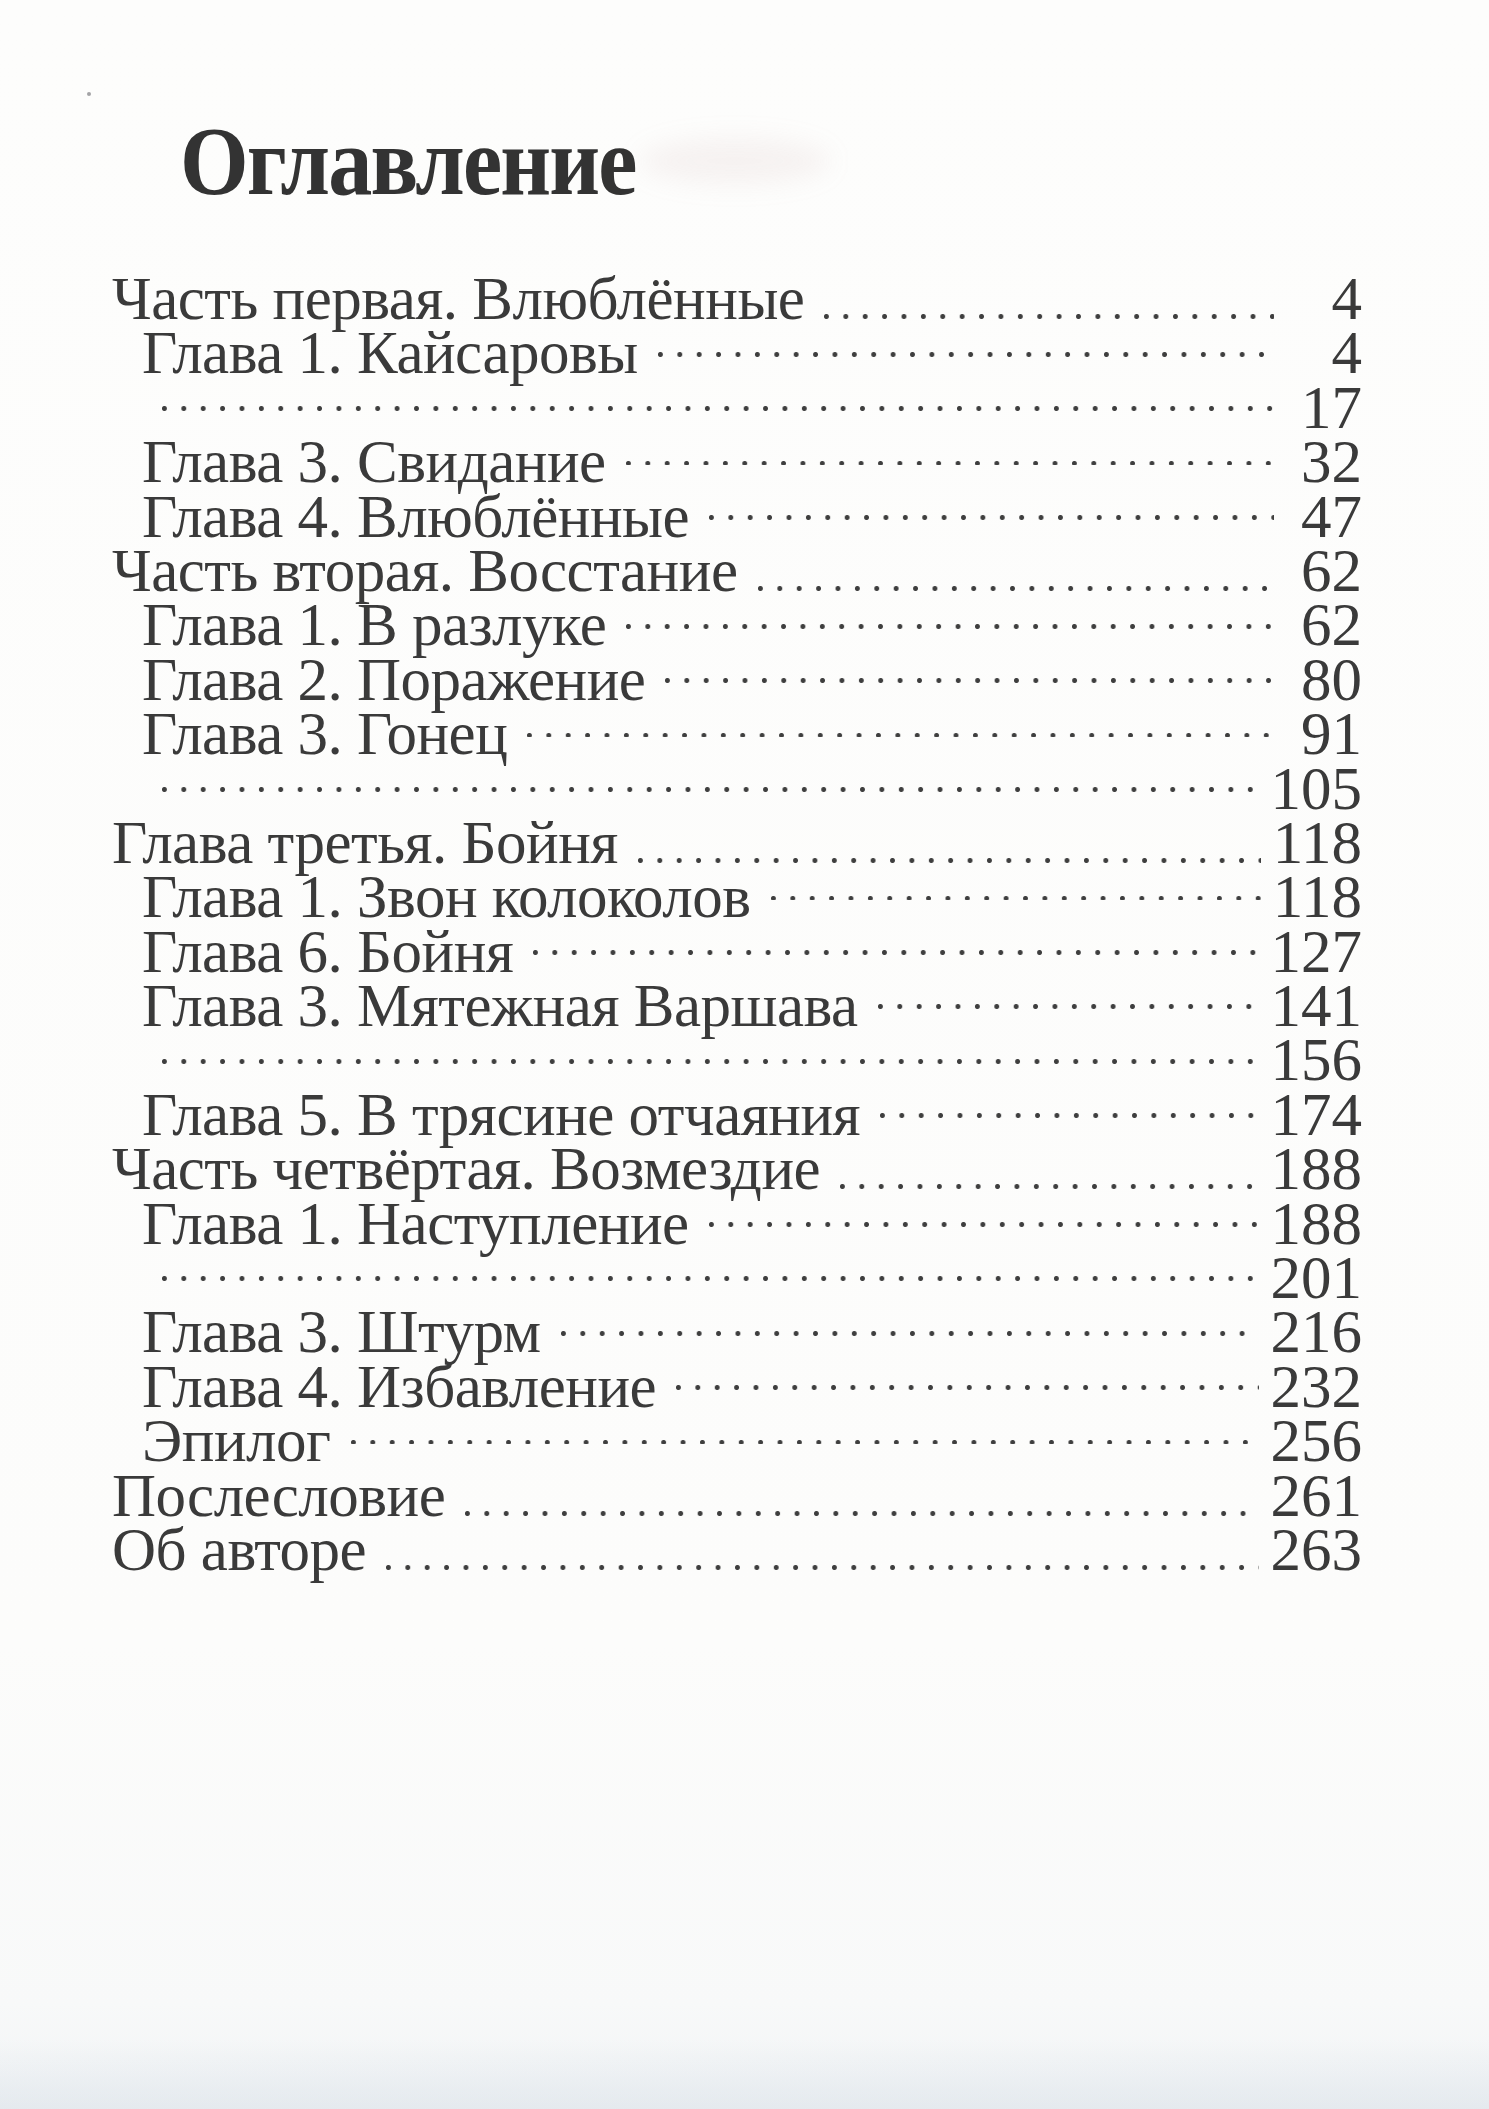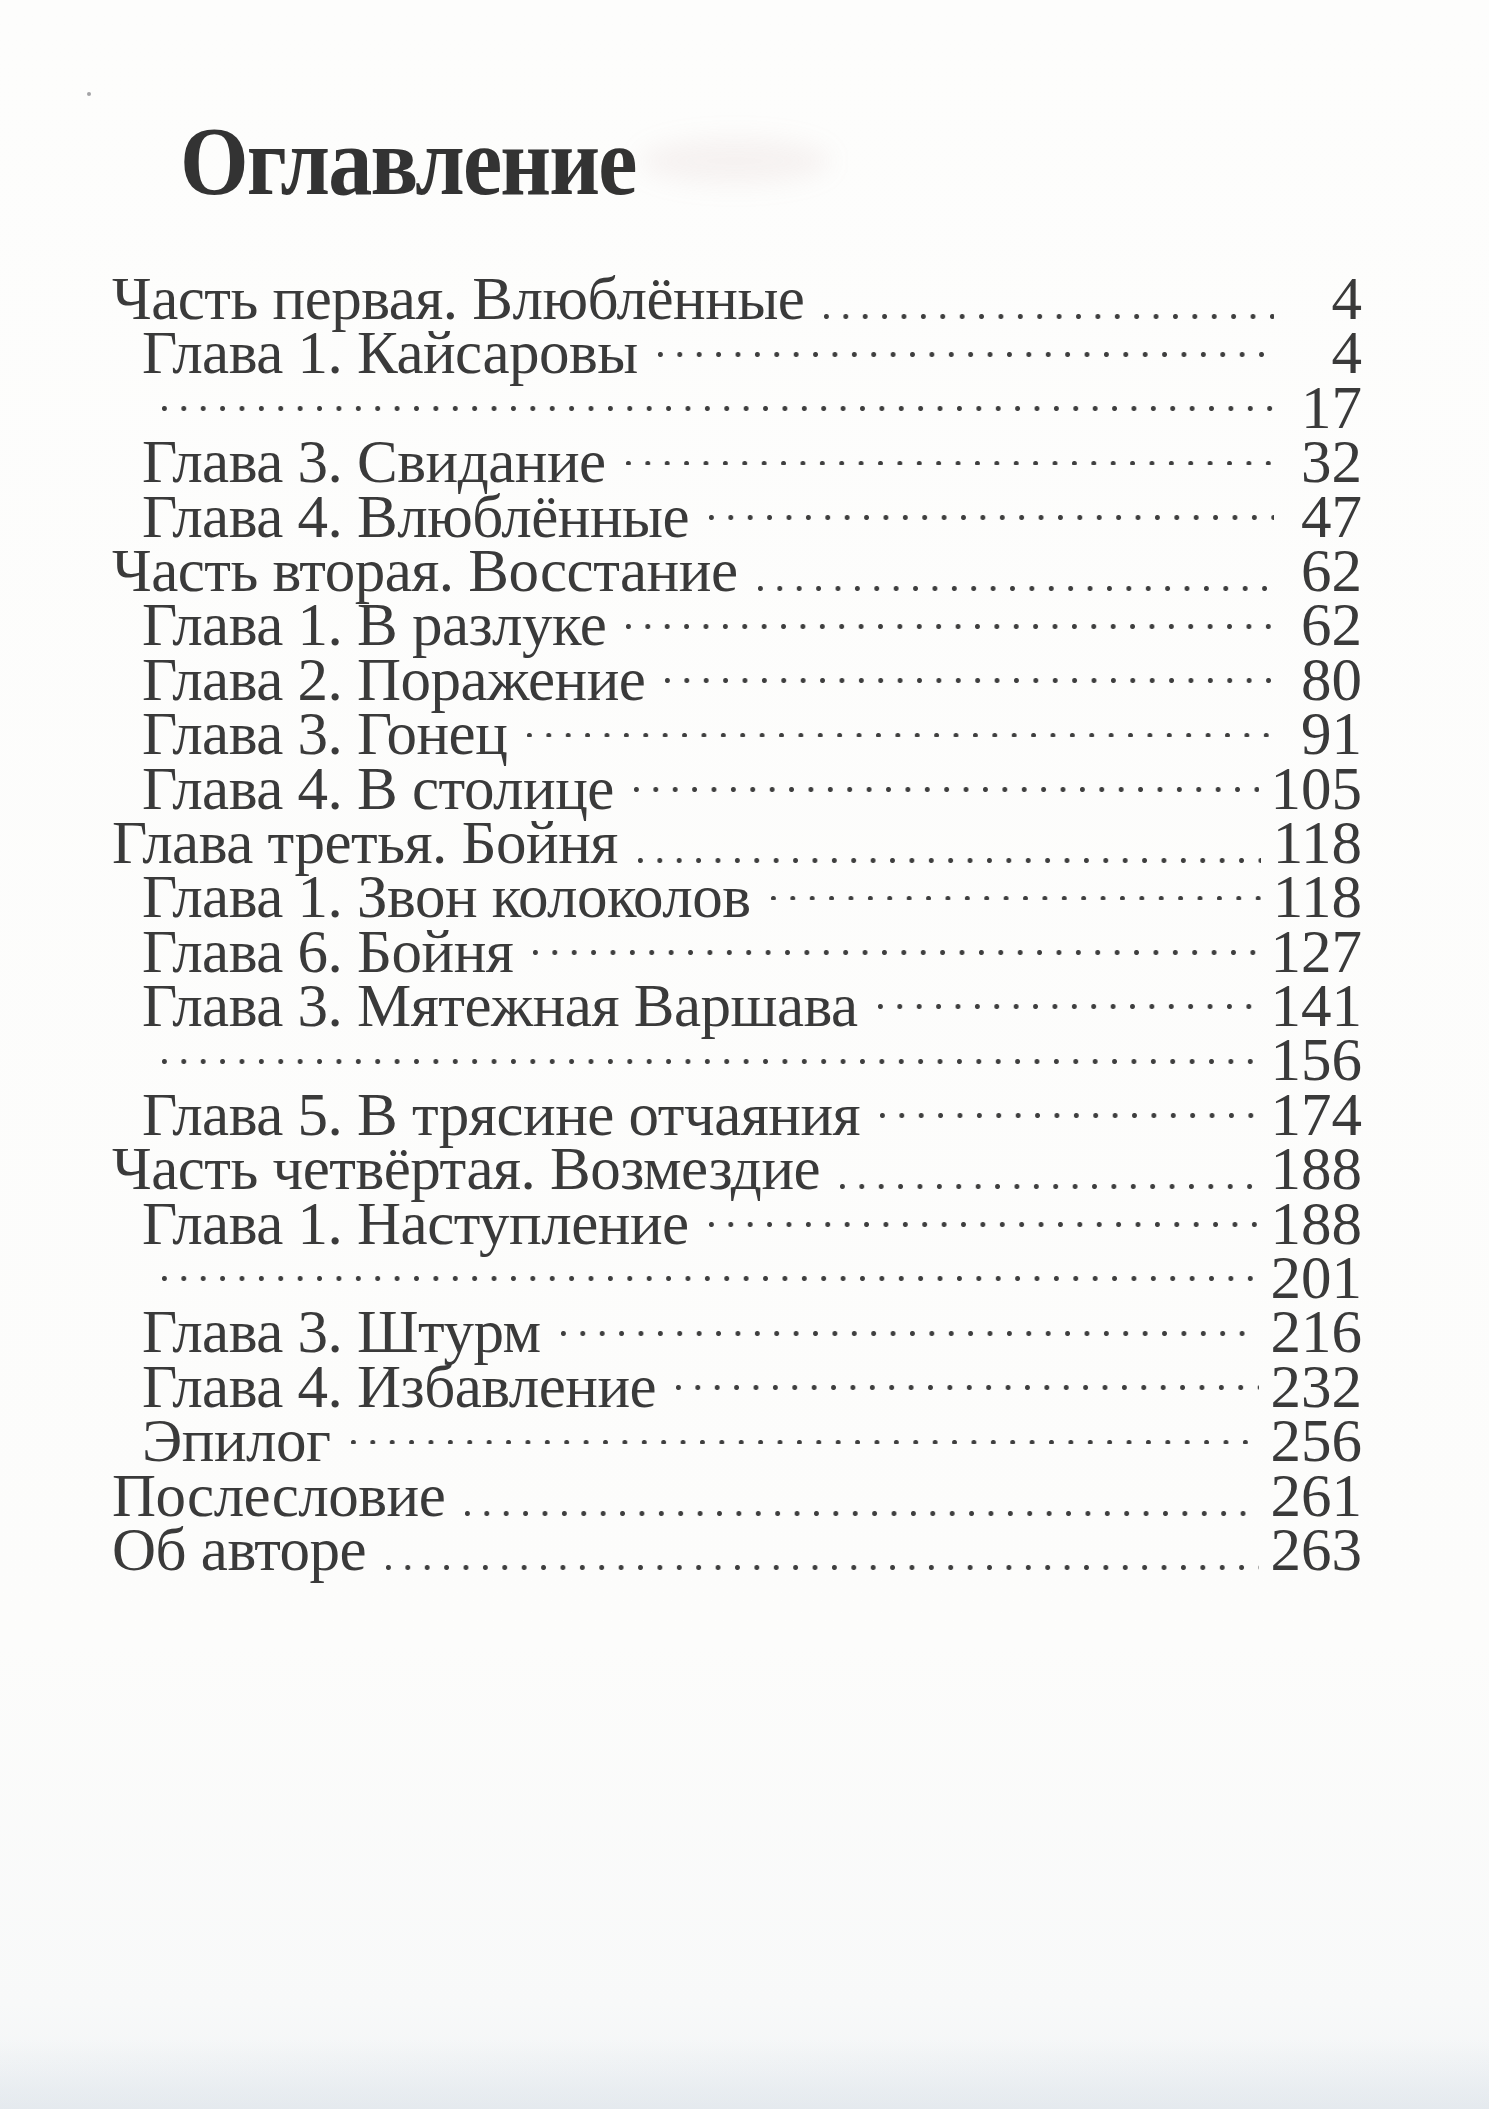--- a/index.html
+++ b/index.html
@@ -154,21 +154,20 @@
     <span class="pagenum">80</span>
   </div>
 
   <div class="toc-row indent">
     <span class="label">Глава 3. Гонец</span>
     <span class="dots"></span>
     <span class="pagenum">91</span>
   </div>
 
   <div class="toc-row indent">
-    <span class="label">Глава 4. В столице</span>
     <span class="dots"></span>
     <span class="pagenum">105</span>
   </div>
 
   <div class="toc-row">
     <span class="label">Глава третья. Бойня</span>
     <span class="dots"></span>
     <span class="pagenum">118</span>
   </div>
 

